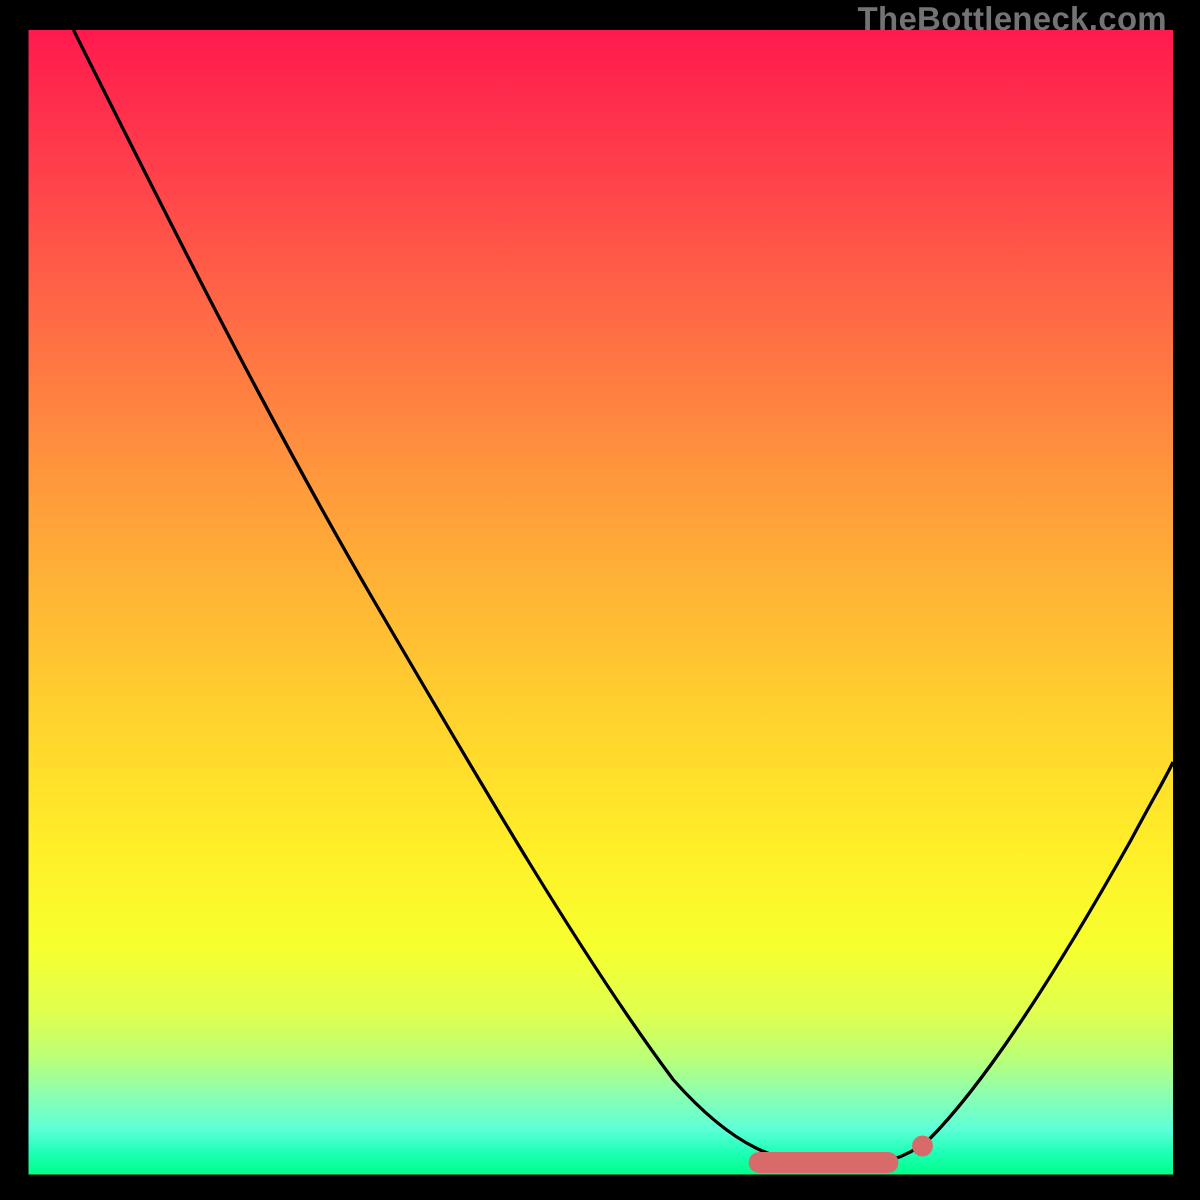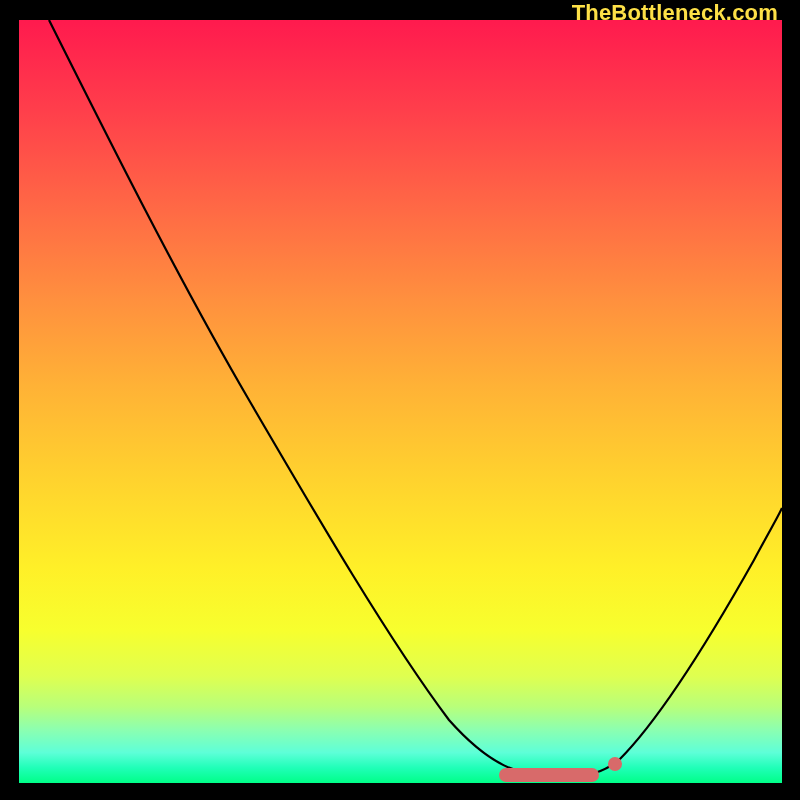--- a/index.html
+++ b/index.html
@@ -31,21 +31,21 @@
       #8cffb0 93%,
       #5effd8 96%,
       #20ffb8 98%,
       #00ff88 100%
     );
   }
   .watermark {
     position: absolute;
     top: 0px;
     right: 22px;
-    color: #fde047;
+    color: #737373;
     font-size: 22px;
     font-weight: 600;
     letter-spacing: 0.2px;
     user-select: none;
   }
   svg.curve {
     position: absolute;
     left: 0;
     top: 0;
     width: 763px;

